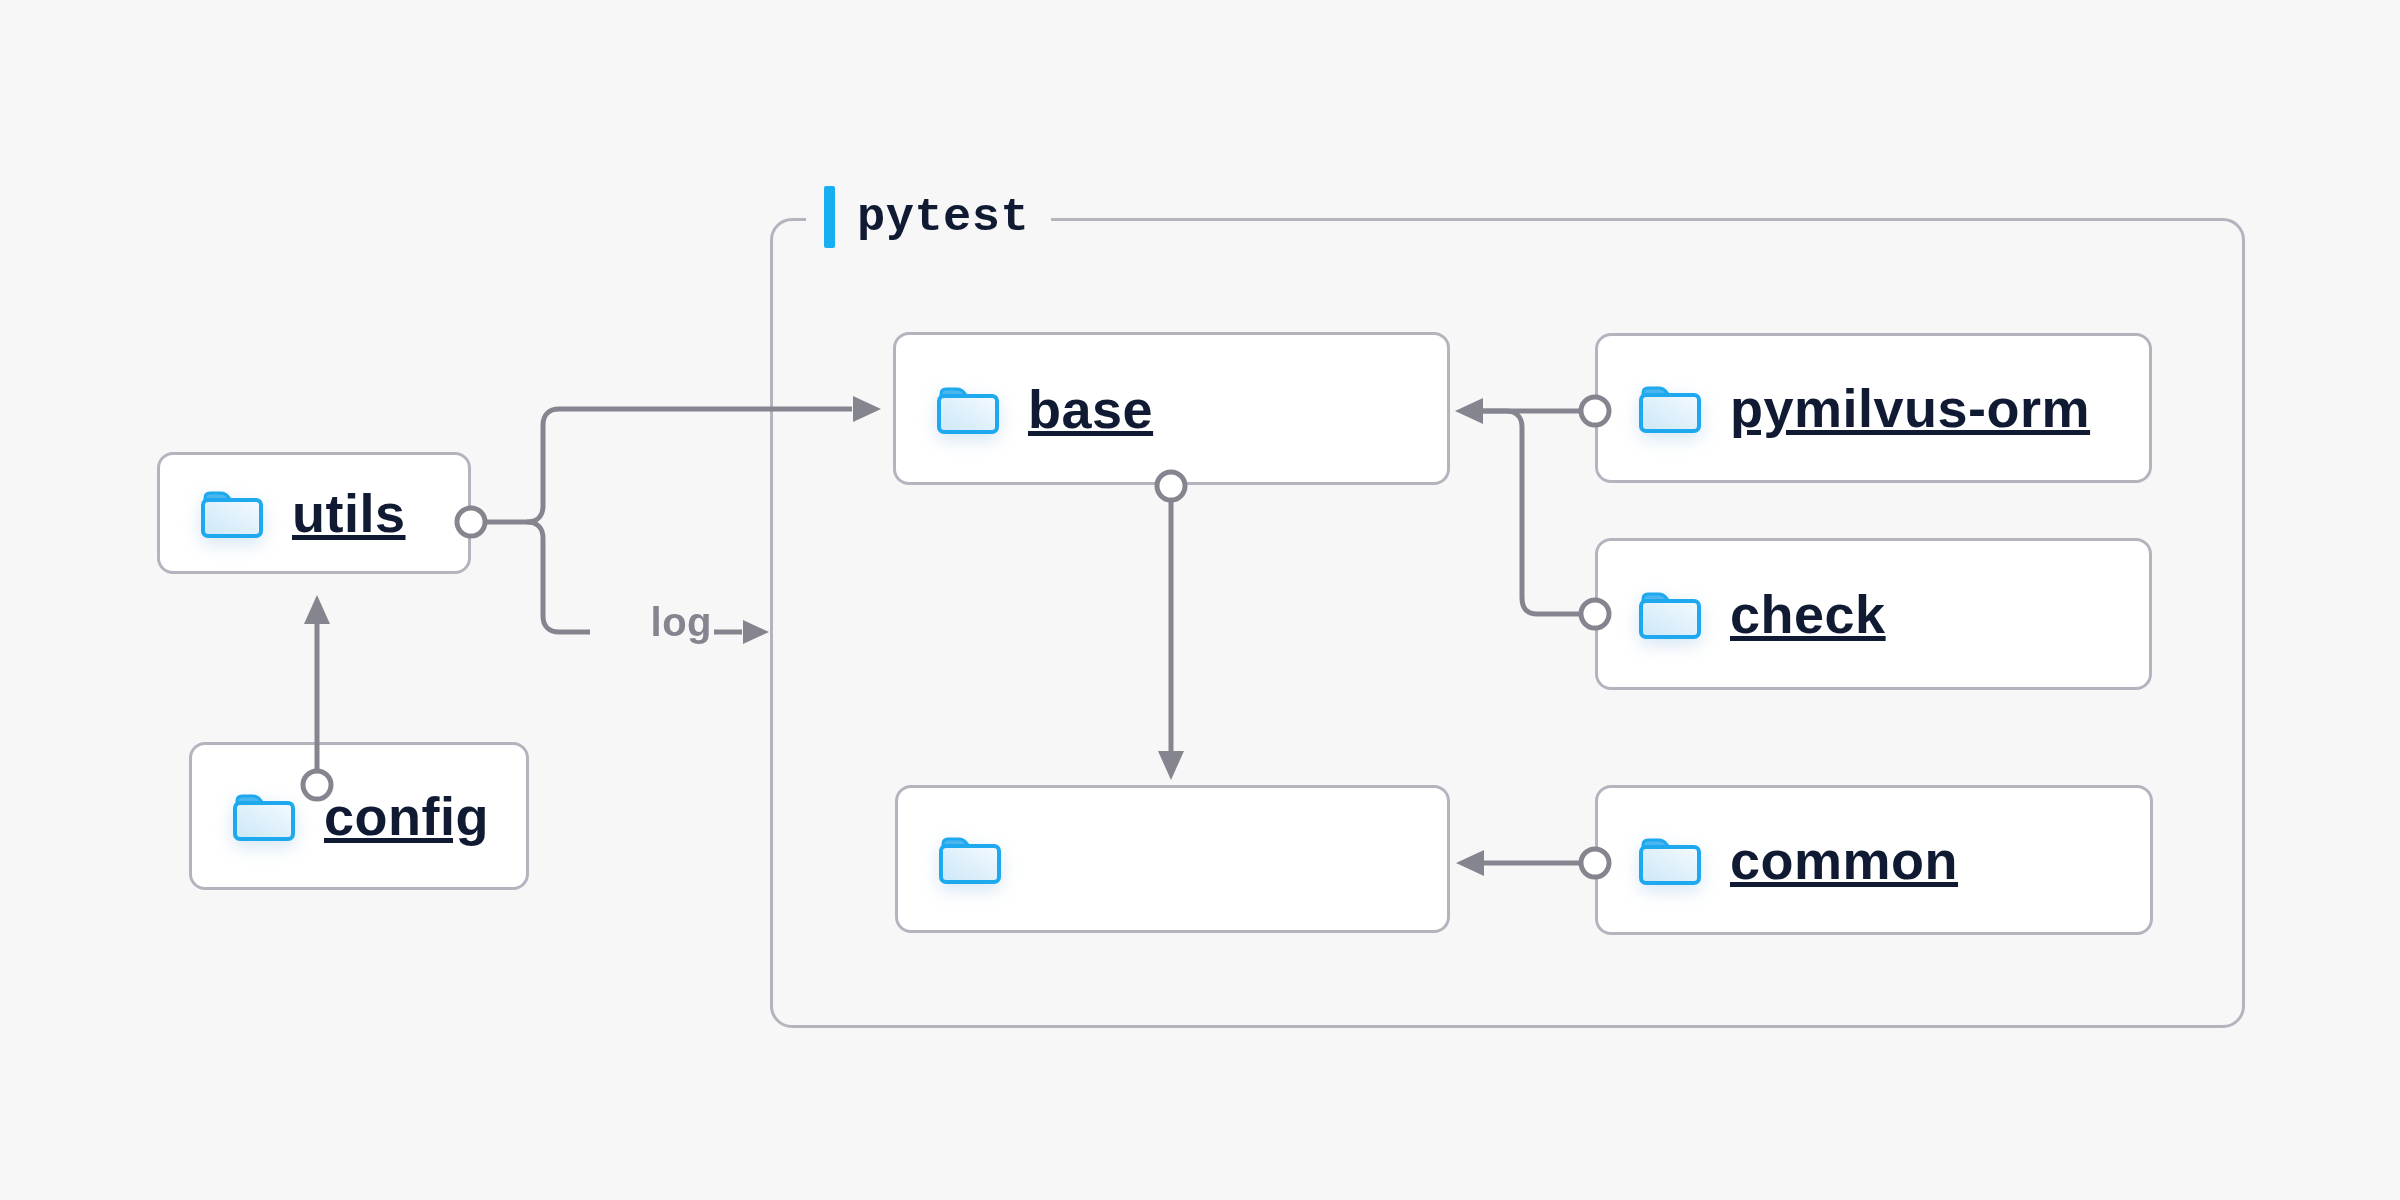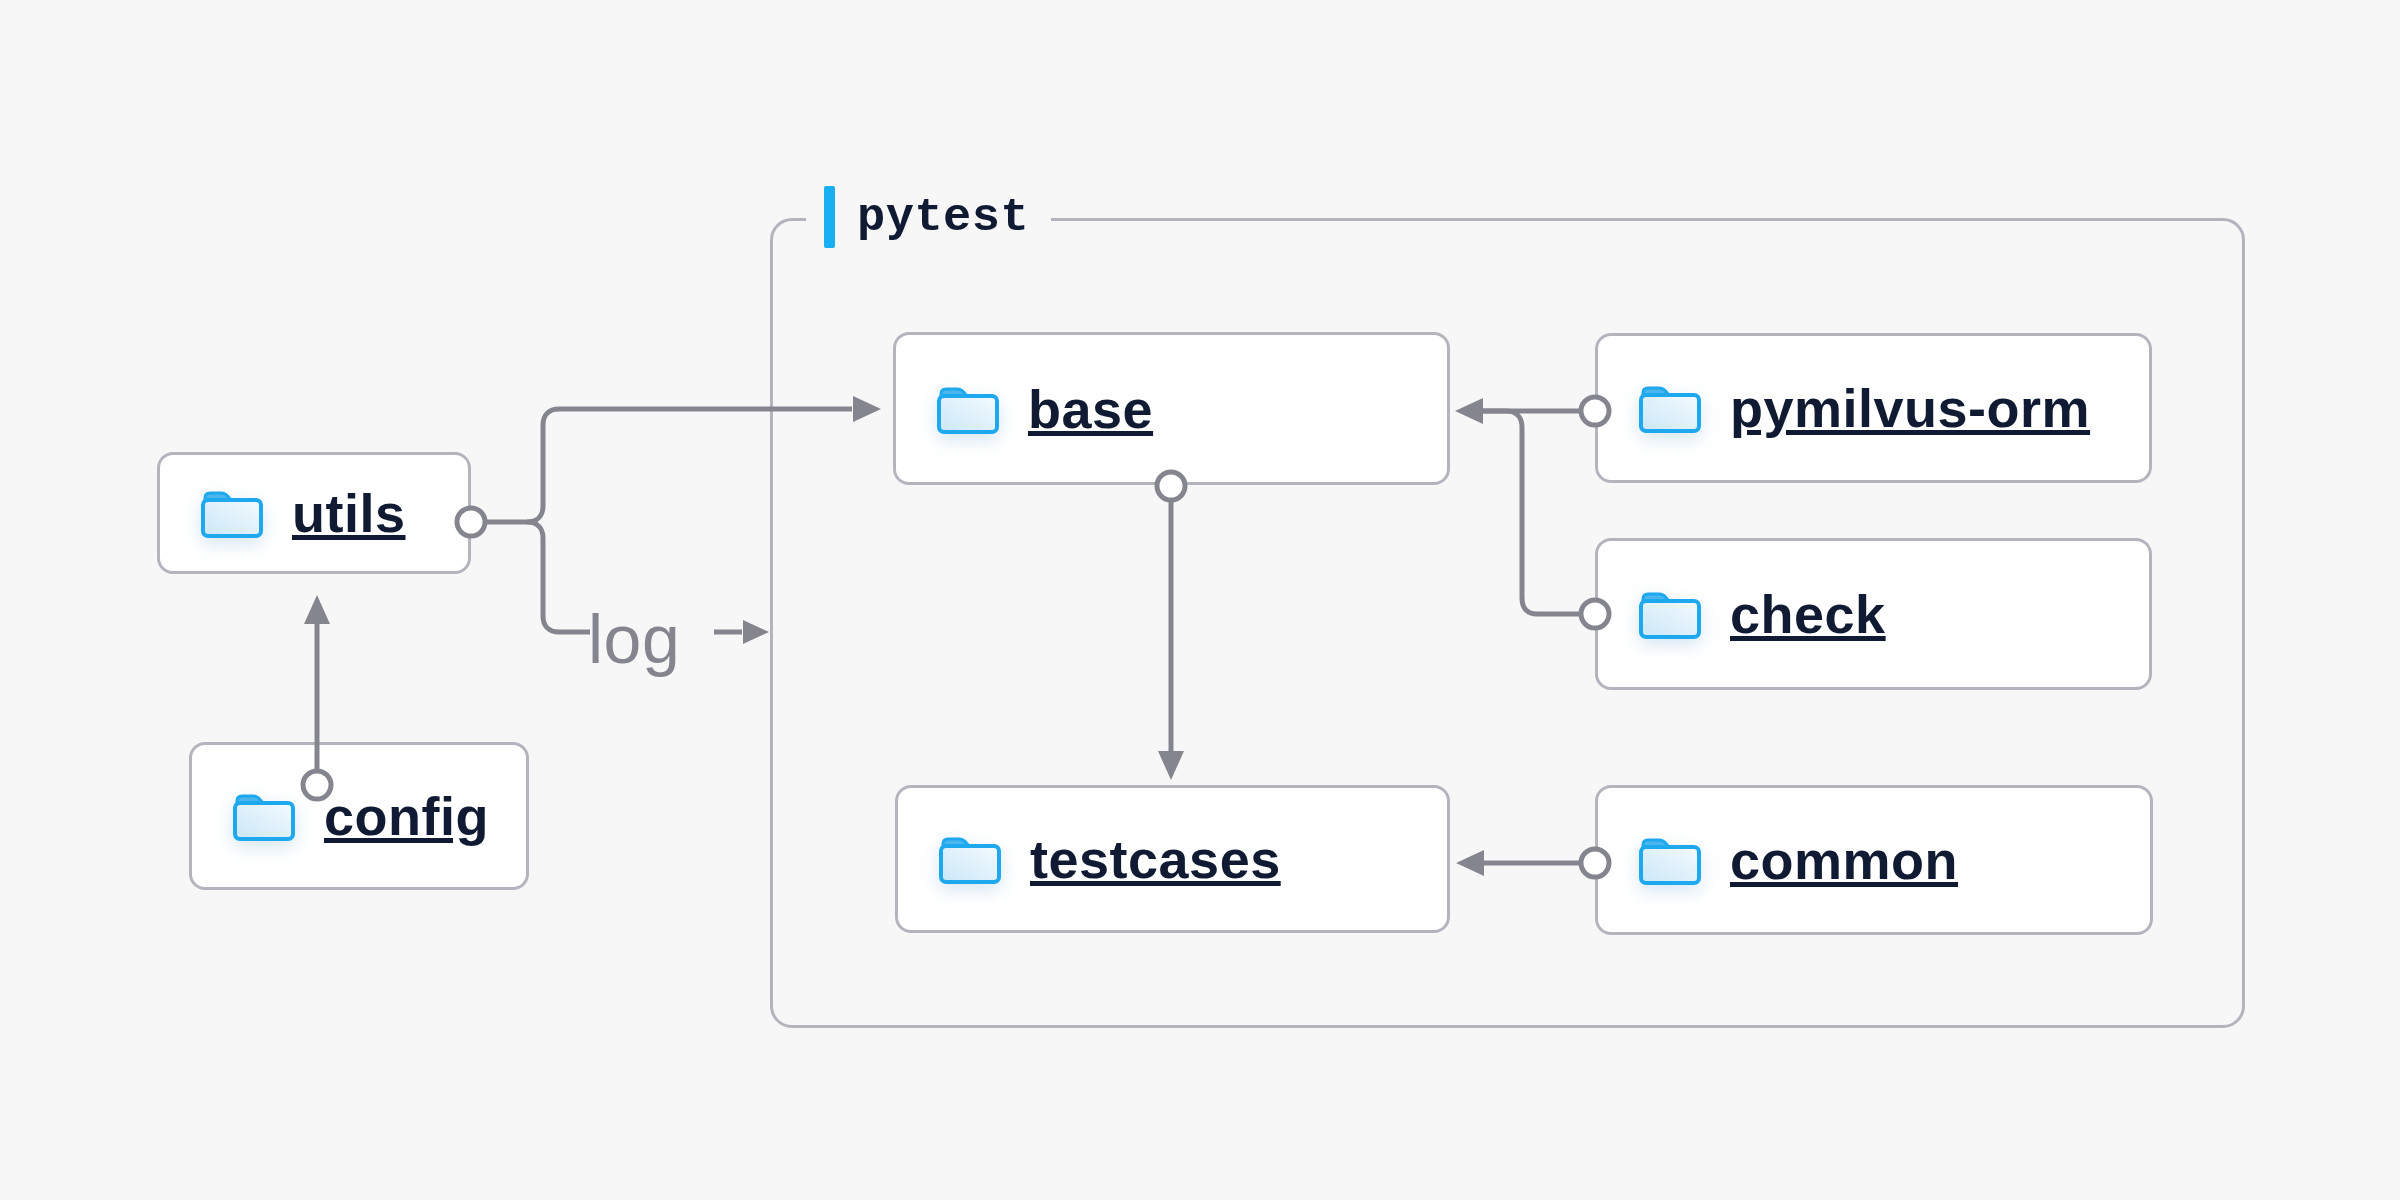--- a/index.html
+++ b/index.html
@@ -57,21 +57,21 @@
   .edges{
     position:absolute;left:0;top:0;width:2400px;height:1200px;
     pointer-events:none;
   }
   .edge-line{stroke:#85858f;stroke-width:5;fill:none;}
   .edge-head{fill:#85858f;stroke:none;}
   .edge-port{fill:#ffffff;stroke:#85858f;stroke-width:5;}
 
   .edge-label{
     position:absolute;left:588px;top:600px;width:124px;
-    text-align:left;font-size:68px;font-weight:400;color:#85858f;
+    text-align:right;font-size:40px;font-weight:700;color:#85858f;
     letter-spacing:.5px;
   }
 </style>
 </head>
 <body>
 
 <div class="stage">
 
   <div class="group-box"></div>
   <div class="group-label">
@@ -107,21 +107,20 @@
       <rect x="3" y="13" width="58" height="36" rx="5" fill="url(#fg0)" stroke="#1ea9ee" stroke-width="4"></rect>
     </svg>
     <span class="node-label">base</span>
   </div>
 
   <div class="node node-testcases">
     <svg class="folder" viewBox="0 0 64 52">
       <path d="M5 20 L5 11 Q5 6 10 6 L21 6 Q25 6 27.5 9 L32 14.5 L32 20 Z" fill="#4ab5ee" stroke="#1ea9ee" stroke-width="3"></path>
       <rect x="3" y="13" width="58" height="36" rx="5" fill="url(#fg0)" stroke="#1ea9ee" stroke-width="4"></rect>
     </svg>
-    <span class="node-label">testcases</span>
   </div>
 
   <div class="node node-check">
     <svg class="folder" viewBox="0 0 64 52">
       <path d="M5 20 L5 11 Q5 6 10 6 L21 6 Q25 6 27.5 9 L32 14.5 L32 20 Z" fill="#4ab5ee" stroke="#1ea9ee" stroke-width="3"></path>
       <rect x="3" y="13" width="58" height="36" rx="5" fill="url(#fg0)" stroke="#1ea9ee" stroke-width="4"></rect>
     </svg>
     <span class="node-label">check</span>
   </div>
 

